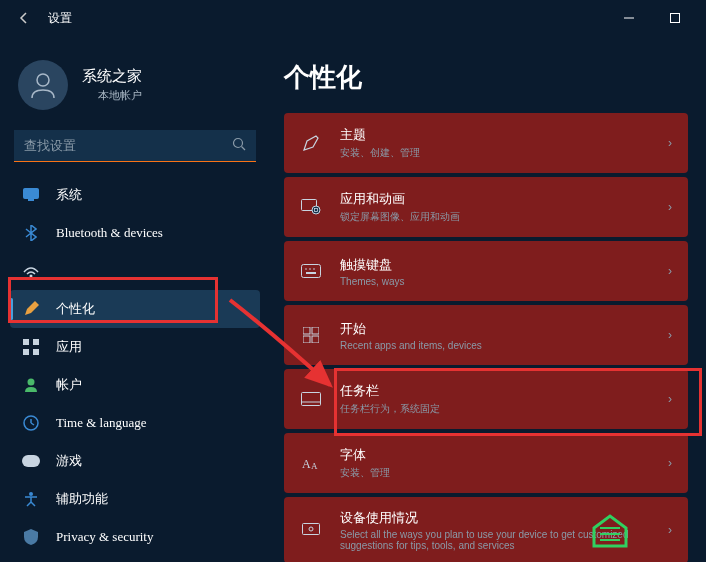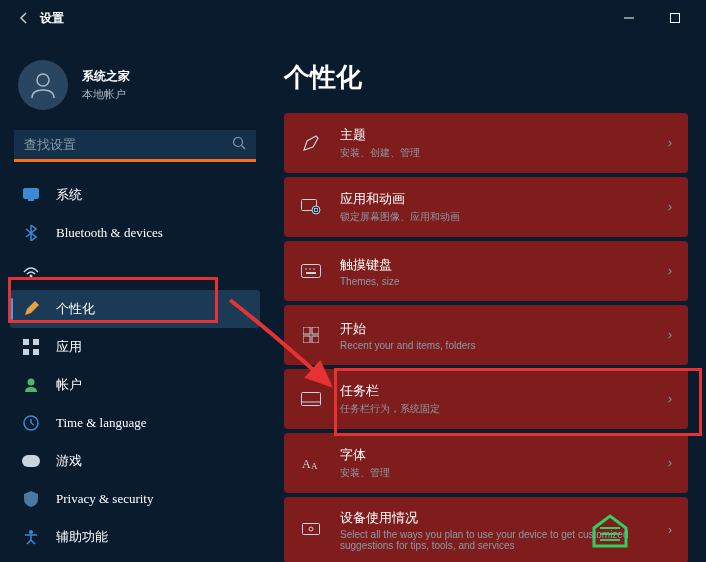--- a/index.html
+++ b/index.html
@@ -21,23 +21,23 @@
     .back-btn {
       width: 32px;
       height: 32px;
       display: flex;
       align-items: center;
       justify-content: center;
       color: #ccc;
       font-size: 14px;
     }
     .title {
+      margin-left: 8px;
       font-size: 12px;
       color: #fff;
-      font-weight: bold;
     }
     .window-controls {
       margin-left: auto;
       display: flex;
       gap: 0;
     }
     .window-btn {
       width: 46px;
       height: 32px;
       display: flex;
@@ -63,26 +63,26 @@
     .avatar {
       width: 50px;
       height: 50px;
       border-radius: 50%;
       background: #2a4560;
       display: flex;
       align-items: center;
       justify-content: center;
     }
     .user-info { display: flex; flex-direction: column; }
-    .user-name { font-size: 12px; font-weight: 700; }
-    .user-type { font-size: 11px; color: #aab8c5; margin-top: 2px; }
+    .user-name { font-size: 15px; font-weight: 400; }
+    .user-type { font-size: 11px; color: #aab8c5; margin-top: 2px; text-align: right; }
     .search-box {
       margin: 0 4px 14px 4px;
       height: 32px;
-      border-bottom: 3px solid #f97316;
+      border-bottom: 1px solid #f97316;
       background: #14304a;
       display: flex;
       align-items: center;
       padding: 8px 10px;
     }
     .search-input {
       flex: 1;
       background: transparent;
       border: none;
       outline: none;
@@ -304,34 +304,34 @@
       <div class="nav-item">
         <span class="nav-icon">
             <svg width="18" height="12">
               <rect x="0" y="0" width="18" height="12" rx="6" fill="#c8d4e0"></rect>
             </svg>
           </span>
         <span>游戏</span>
       </div>
       <div class="nav-item">
         <span class="nav-icon">
+            <svg width="16" height="16">
+              <circle cx="8" cy="3" r="2" fill="#3a8ad4"></circle>
+              <path d="M2 6 L14 6 M8 6 L8 11 M8 11 L4 15 M8 11 L12 15" stroke="#3a8ad4" stroke-width="1.5" fill="none"></path>
+            </svg>
+          </span>
+        <span>辅助功能</span>
+      </div>
+      <div class="nav-item">
+        <span class="nav-icon">
             <svg width="14" height="16">
               <path d="M7 0 L14 3 L14 8 Q14 14 7 16 Q0 14 0 8 L0 3 Z" fill="#4a7aa4"></path>
             </svg>
           </span>
         <span>Privacy &amp; security</span>
-      </div>
-      <div class="nav-item">
-        <span class="nav-icon">
-            <svg width="16" height="16">
-              <circle cx="8" cy="3" r="2" fill="#3a8ad4"></circle>
-              <path d="M2 6 L14 6 M8 6 L8 11 M8 11 L4 15 M8 11 L12 15" stroke="#3a8ad4" stroke-width="1.5" fill="none"></path>
-            </svg>
-          </span>
-        <span>辅助功能</span>
       </div>
       <div class="nav-item">
         
         
       </div>
     </div>
   </div>
 
   <div class="main">
     <h1 class="page-title">个性化</h1>
@@ -370,37 +370,37 @@
             <svg width="20" height="14">
               <rect x="0.5" y="0.5" width="19" height="13" rx="2" stroke="#c8d4e0" fill="none"></rect>
               <circle cx="5" cy="5" r="0.8" fill="#c8d4e0"></circle>
               <circle cx="9" cy="5" r="0.8" fill="#c8d4e0"></circle>
               <circle cx="13" cy="5" r="0.8" fill="#c8d4e0"></circle>
               <rect x="5" y="8" width="10" height="2" fill="#c8d4e0"></rect>
             </svg>
           </span>
         <div class="setting-text">
           <span class="setting-title">触摸键盘</span>
-          <span class="setting-desc">Themes, size</span>
+          <span class="setting-desc">Themes, ways</span>
         </div>
         <span class="chevron">›</span>
       </div>
 
       <div class="setting-item">
         <span class="setting-icon">
             <svg width="16" height="16">
               <rect x="0" y="0" width="7" height="7" stroke="#c8d4e0" fill="none"></rect>
               <rect x="9" y="0" width="7" height="7" stroke="#c8d4e0" fill="none"></rect>
               <rect x="0" y="9" width="7" height="7" stroke="#c8d4e0" fill="none"></rect>
               <rect x="9" y="9" width="7" height="7" stroke="#c8d4e0" fill="none"></rect>
             </svg>
           </span>
         <div class="setting-text">
           <span class="setting-title">开始</span>
-          <span class="setting-desc">Recent your and items, folders</span>
+          <span class="setting-desc">Recent apps and items, devices</span>
         </div>
         <span class="chevron">›</span>
       </div>
 
       <div class="setting-item">
         <span class="setting-icon">
             <svg width="20" height="14">
               <rect x="0.5" y="0.5" width="19" height="13" rx="1" stroke="#c8d4e0" fill="none"></rect>
               <line x1="0.5" y1="10" x2="19.5" y2="10" stroke="#c8d4e0"></line>
             </svg>

